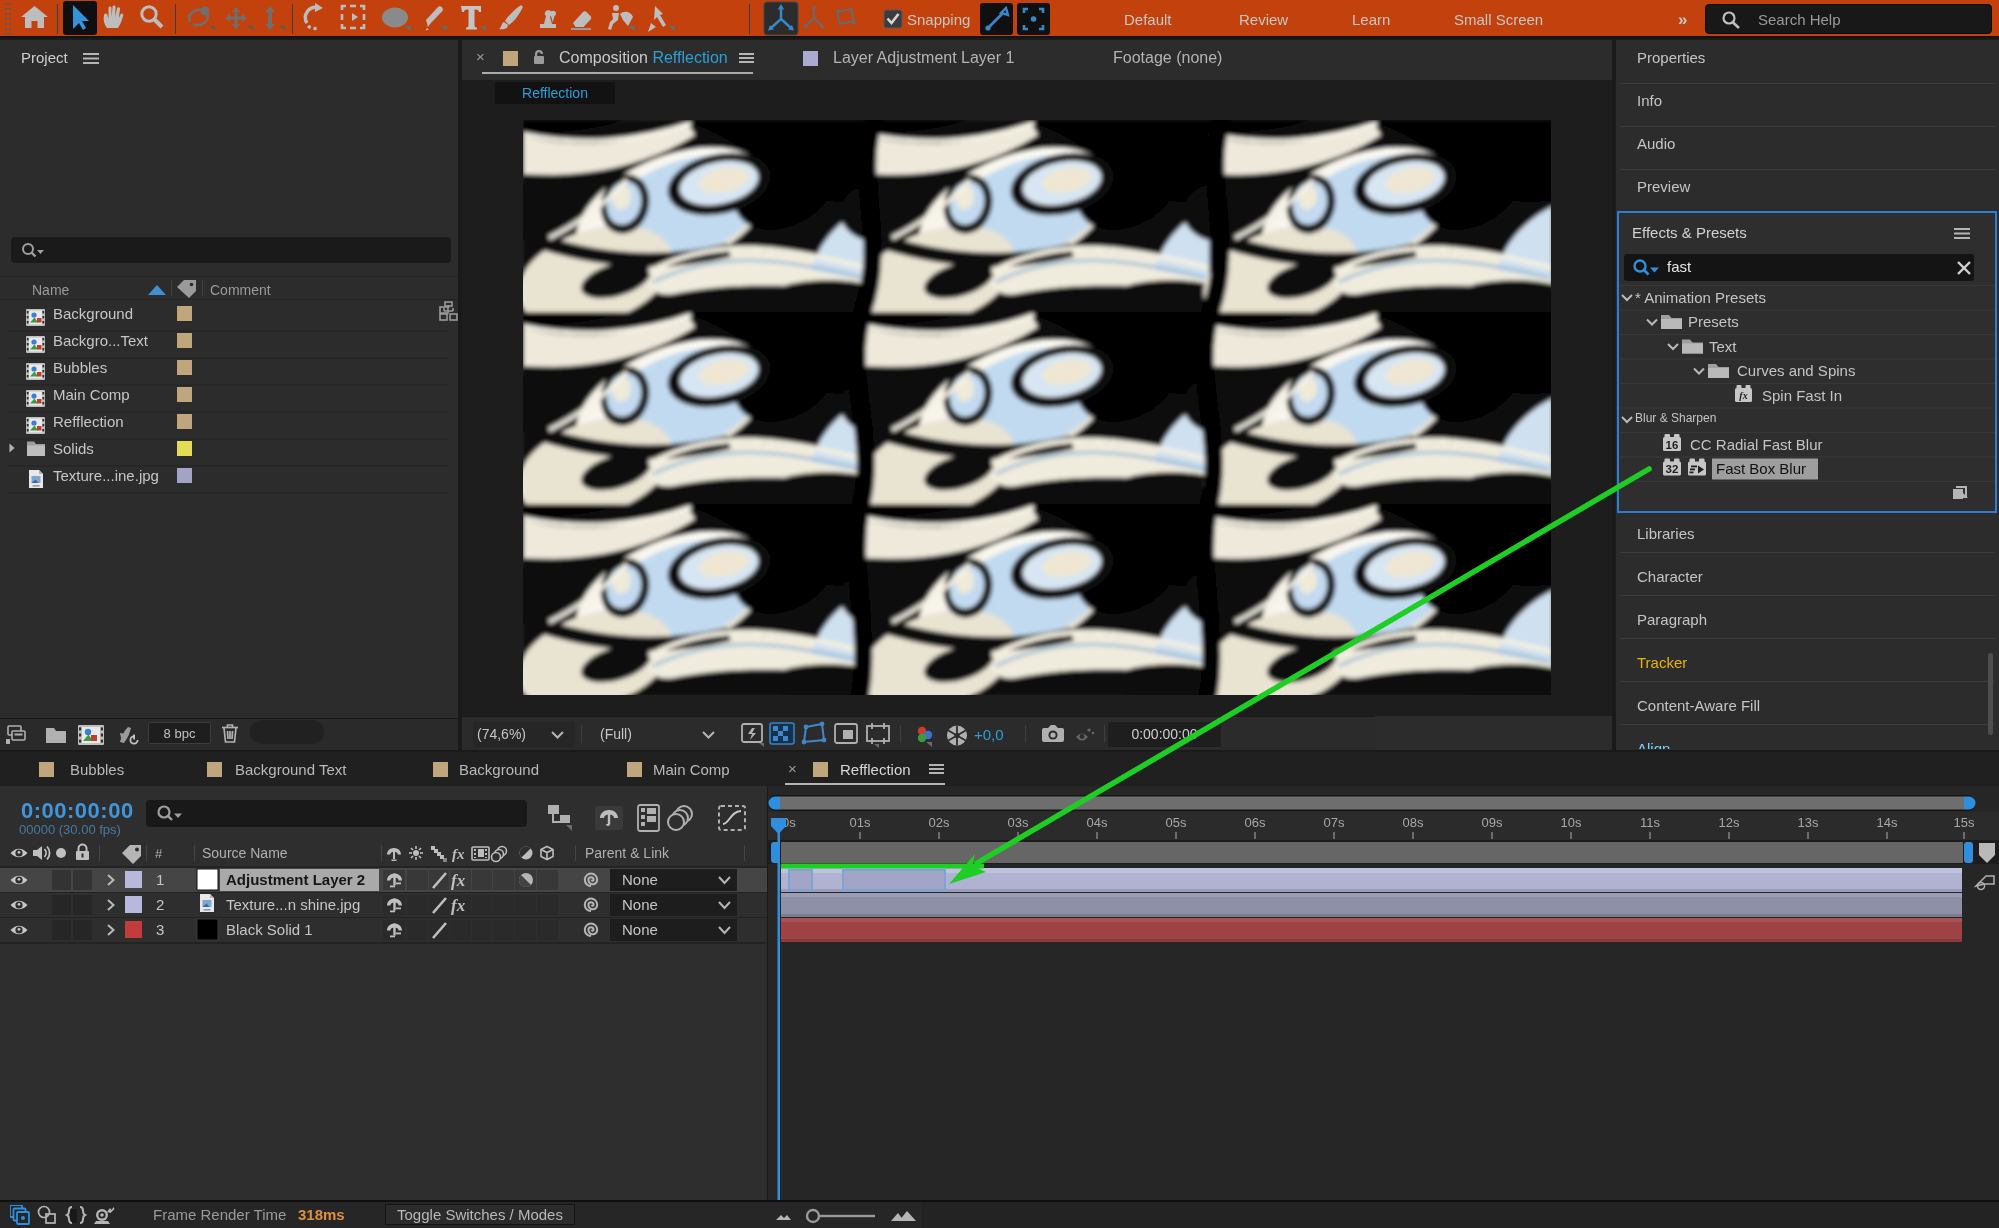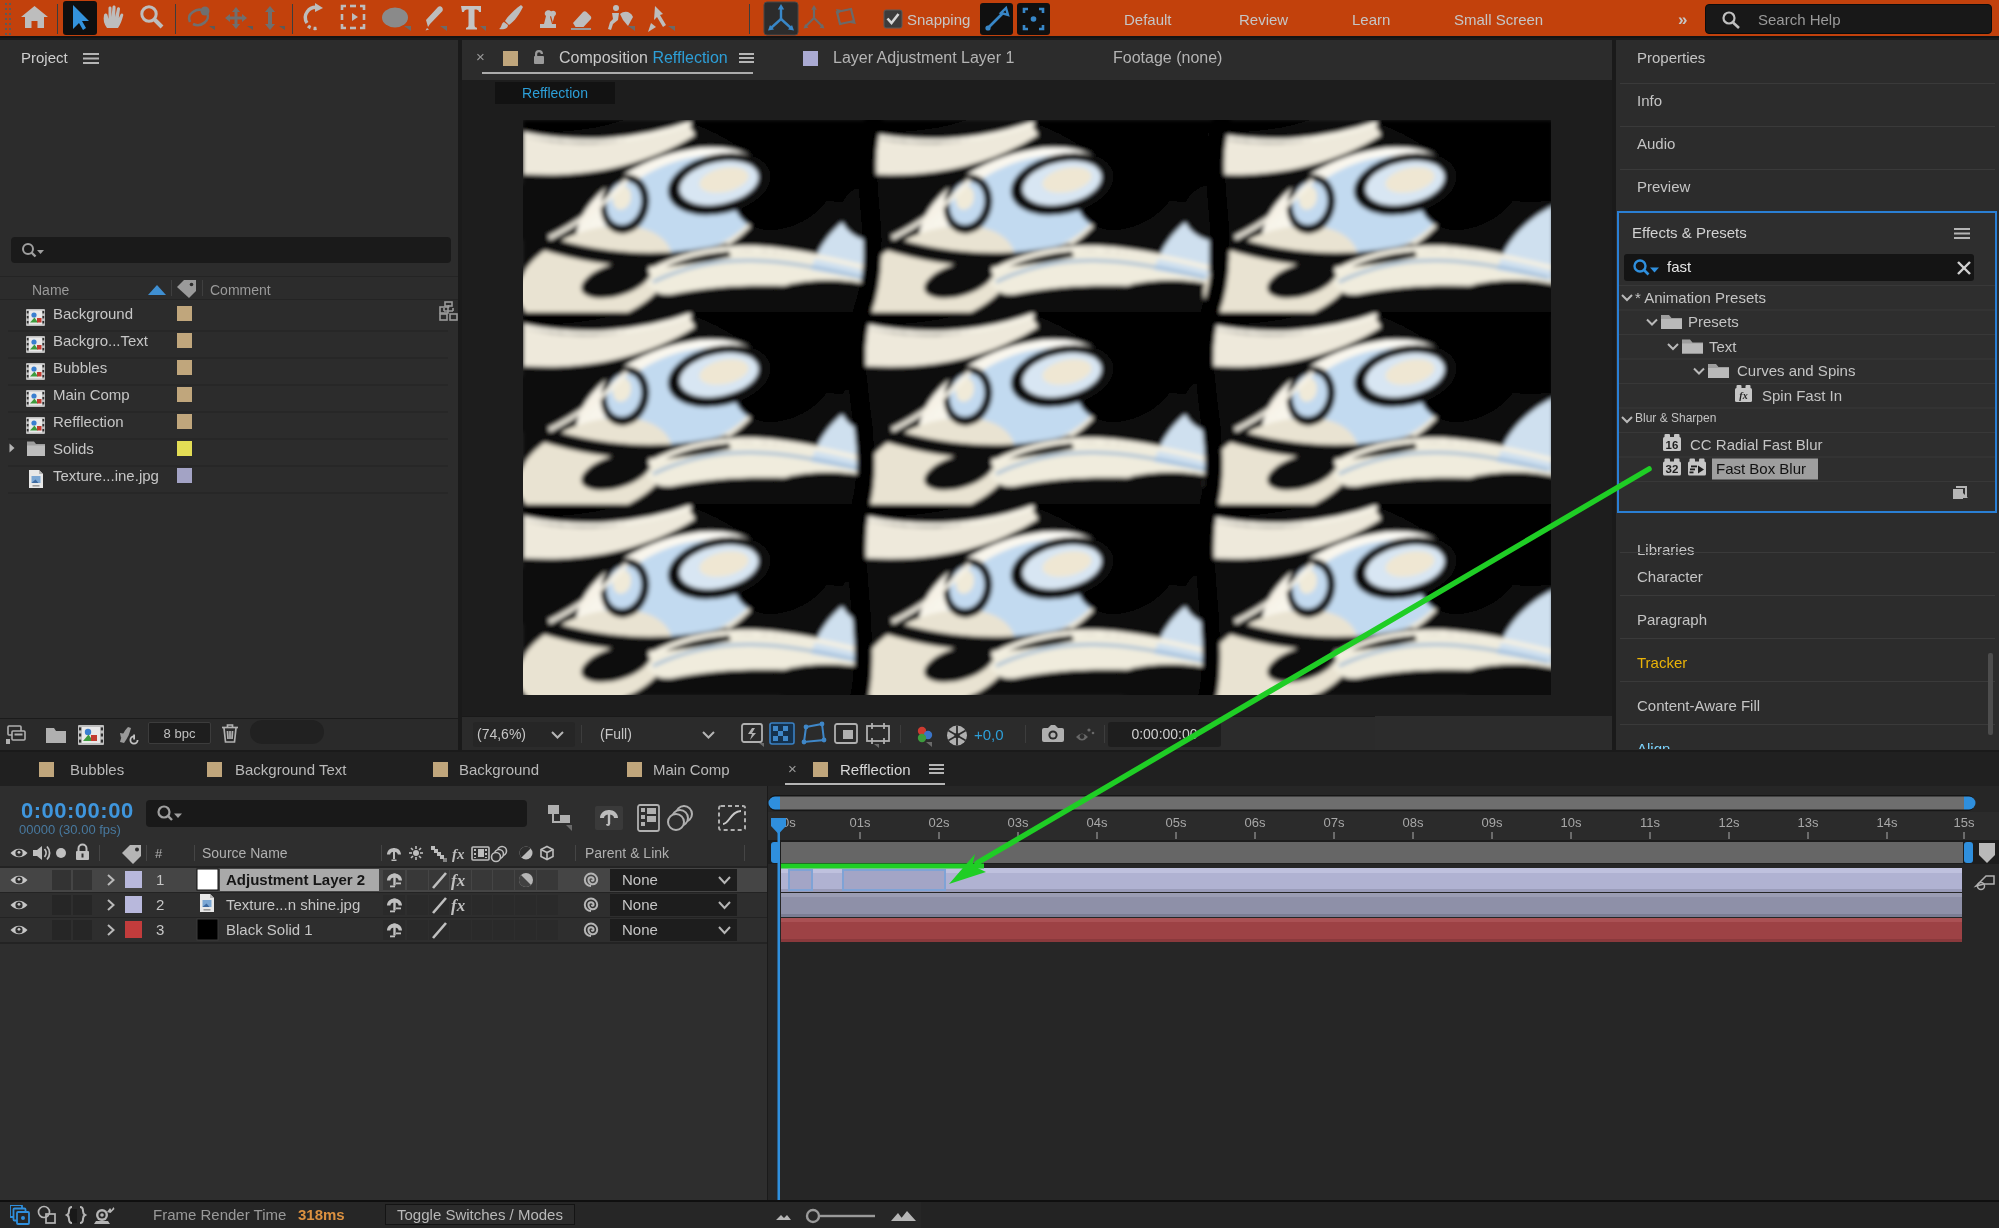--- a/index.html
+++ b/index.html
@@ -594,21 +594,21 @@
   <div class="abs" style="left:143px;top:174px;color:#c4c4c4;font-size:15px;">Spin Fast In</div>
   <div class="abs" style="left:16px;top:198px;color:#c4c4c4;font-size:12px;">Blur &amp; Sharpen</div>
   <div class="abs" style="left:71px;top:223px;color:#c4c4c4;font-size:15px;">CC Radial Fast Blur</div>
   <div class="abs" style="left:97px;top:247px;color:#111;font-size:15px;">Fast Box Blur</div>
   <svg class="abs" style="left:333px;top:270px" width="18" height="18" viewBox="0 0 18 18">
         <path d="M4 4 L14 4 L14 14" fill="none" stroke="#b5b5b5" stroke-width="2"></path>
         <rect x="1" y="6" width="10" height="10" fill="#b5b5b5"></rect>
         <path d="M11 16 l0 -5 5 5 z" fill="#b5b5b5" transform="translate(0,-1)"></path>
       </svg>
  </div>
- <div class="abs txt" style="left:21px;top:485px;color:#c4c4c4;margin-top:16px;">Libraries</div>
+ <div class="abs txt" style="left:21px;top:485px;color:#c4c4c4;">Libraries</div>
  <div class="sep-h" style="left:4px;top:512px;width:375px;"></div>
  <div class="abs txt" style="left:21px;top:528px;color:#c4c4c4;">Character</div>
  <div class="sep-h" style="left:4px;top:555px;width:375px;"></div>
  <div class="abs txt" style="left:21px;top:571px;color:#c4c4c4;">Paragraph</div>
  <div class="sep-h" style="left:4px;top:598px;width:375px;"></div>
  <div class="abs txt" style="left:21px;top:614px;color:#eab308;">Tracker</div>
  <div class="sep-h" style="left:4px;top:641px;width:375px;"></div>
  <div class="abs txt" style="left:21px;top:657px;color:#c4c4c4;">Content-Aware Fill</div>
  <div class="sep-h" style="left:4px;top:684px;width:375px;"></div>
  <div class="abs txt" style="left:21px;top:700px;color:#7dd3fc;height:9px;overflow:hidden;">Align</div>

